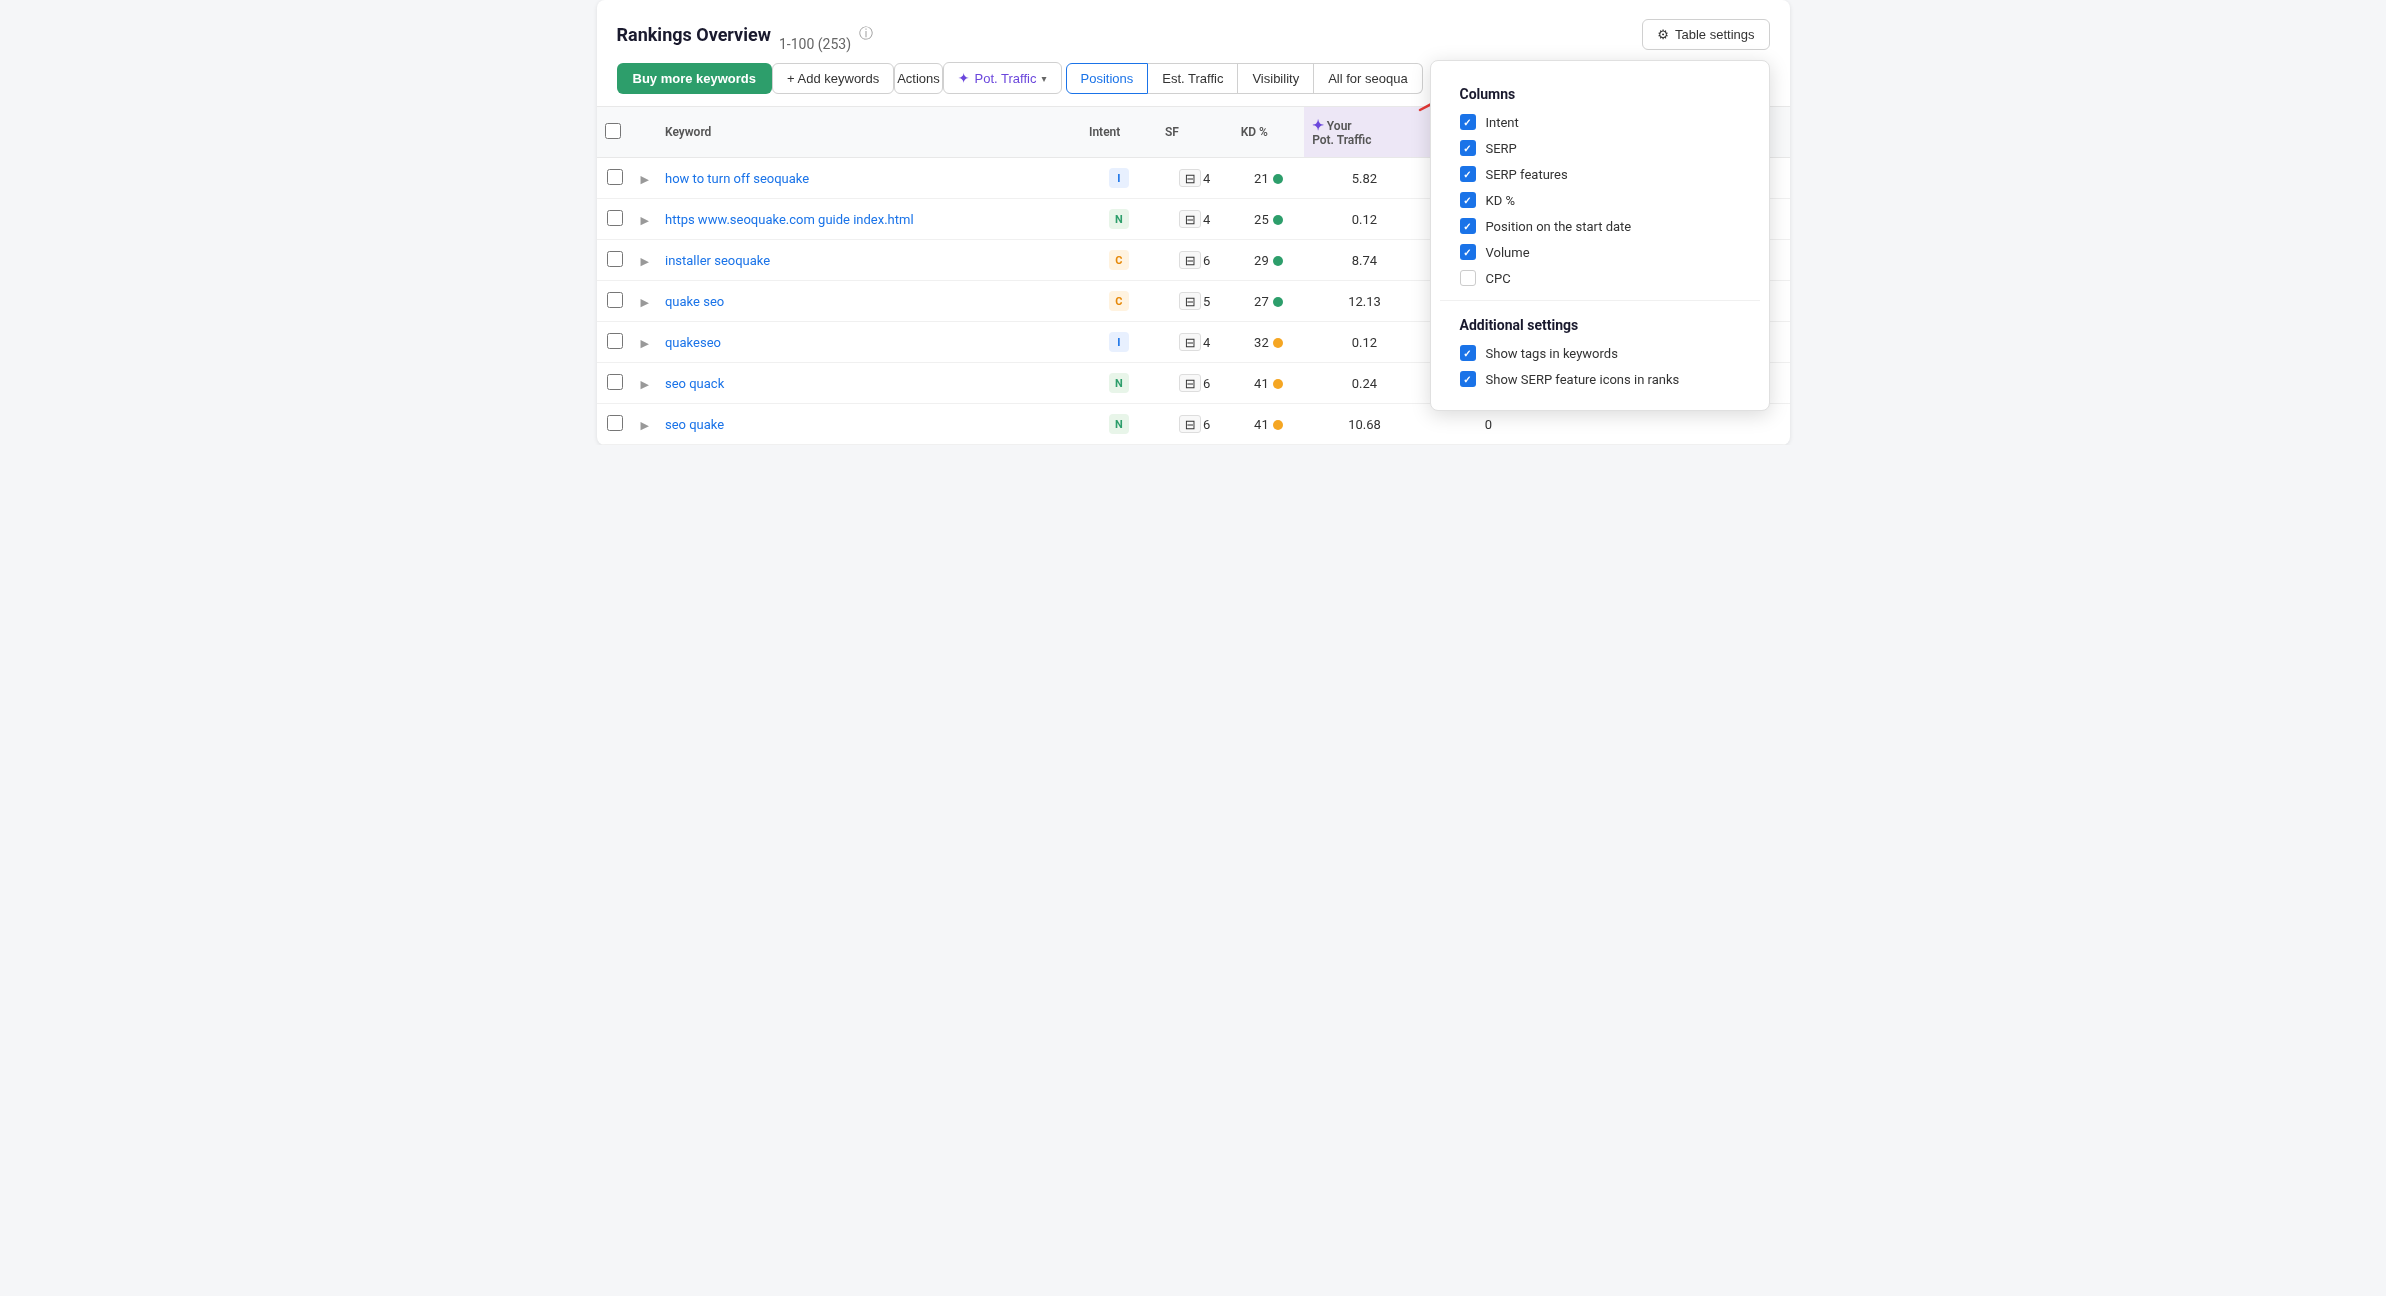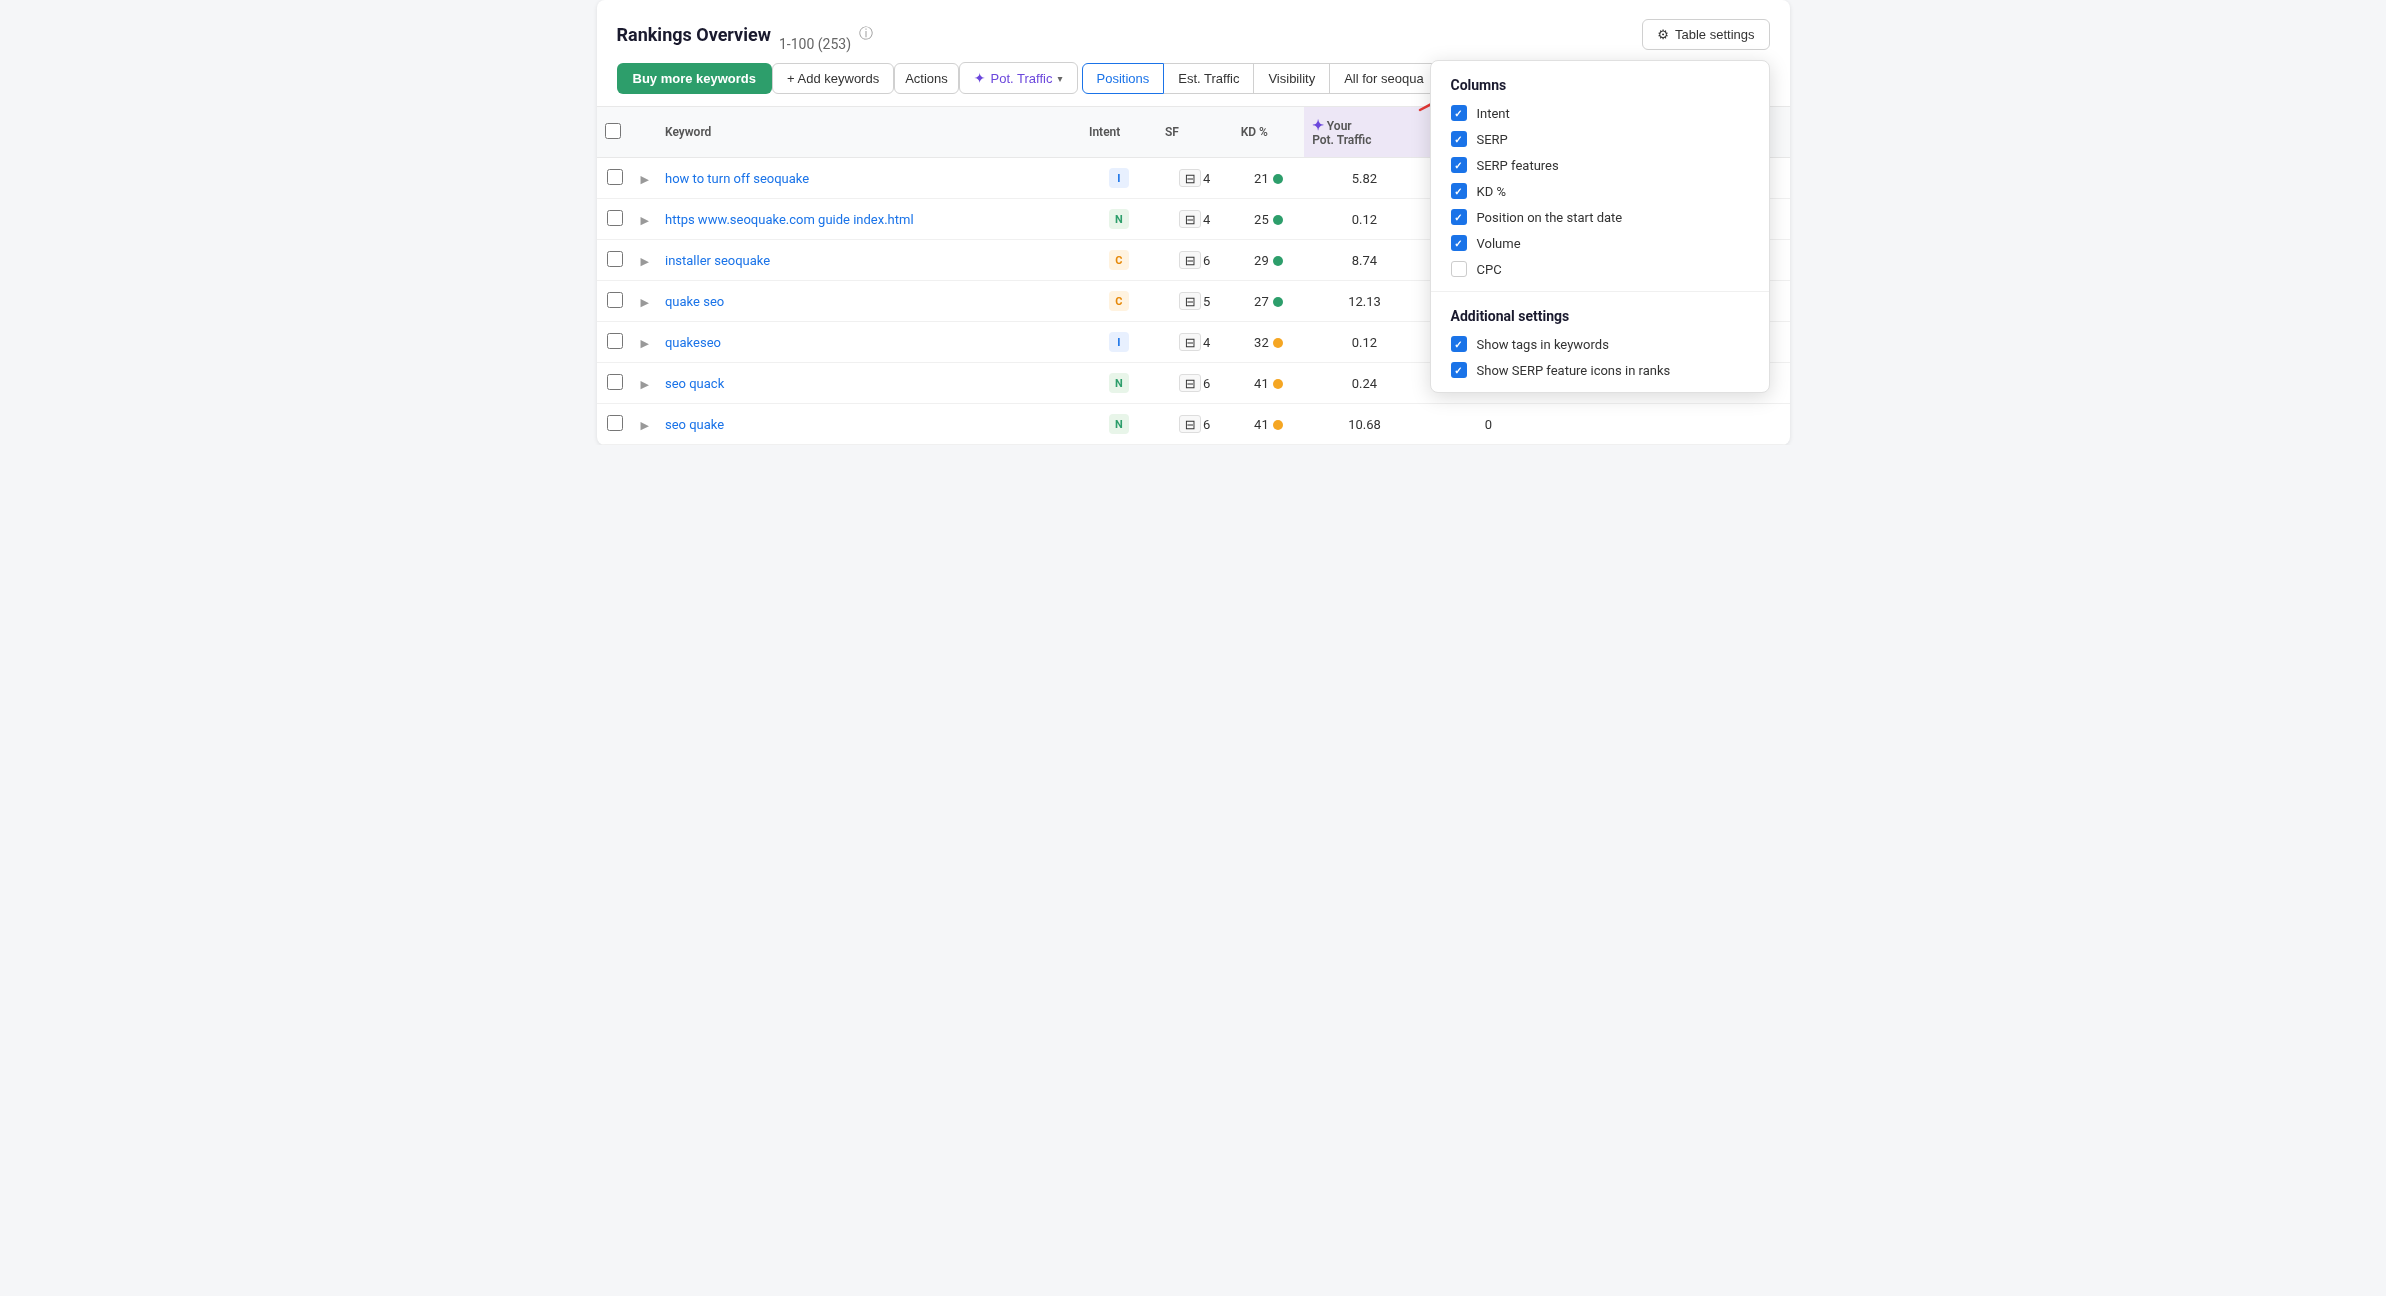--- a/index.html
+++ b/index.html
@@ -86,21 +86,21 @@
       cursor: pointer;
       display: flex;
       align-items: center;
       gap: 4px;
     }
     .btn-actions {
       background: #fff;
       color: #333;
       border: 1.5px solid #d0d0d0;
       border-radius: 6px;
-      padding: 7px 10px;
+      padding: 7px 2px;
       font-size: 13px;
       font-weight: 500;
       cursor: pointer;
     }
     .btn-traffic {
       background: #fff;
       color: #6b47dc;
       border: 1.5px solid #d0d0d0;
       border-radius: 6px;
       padding: 7px 14px;
@@ -257,21 +257,21 @@
     .settings-panel {
       position: absolute;
       top: 60px;
       right: 20px;
       width: 340px;
       background: #fff;
       border: 1px solid #e0e0e0;
       border-radius: 8px;
       box-shadow: 0 4px 20px rgba(0,0,0,0.15);
       z-index: 100;
-      padding: 0;
+      padding: 9px;
       overflow: hidden;
     }
     .settings-section {
       padding: 16px 20px 8px;
       border-bottom: 1px solid #f0f0f0;
     }
     .settings-section:last-child { border-bottom: none; }
     .settings-section-title {
       font-size: 14px;
       font-weight: 700;

